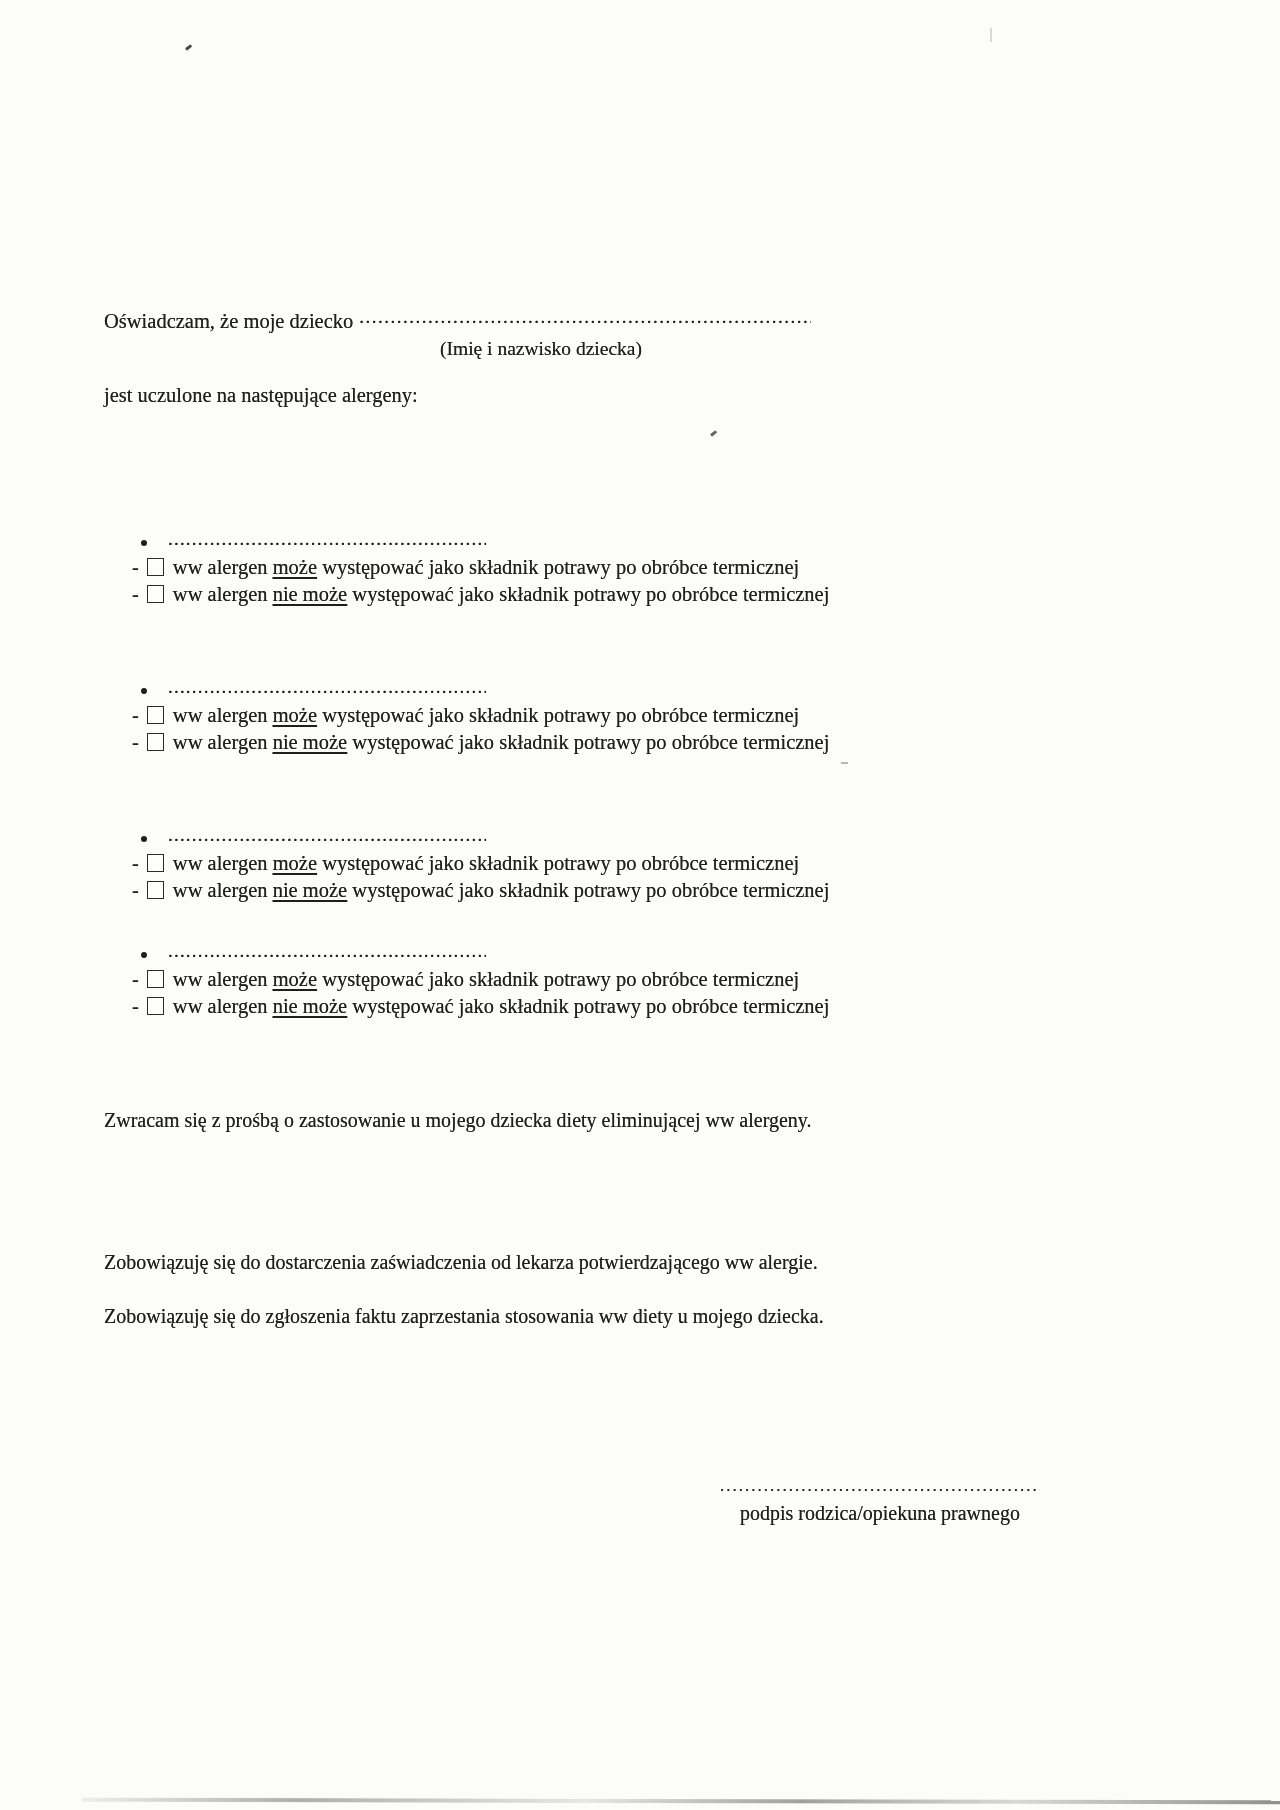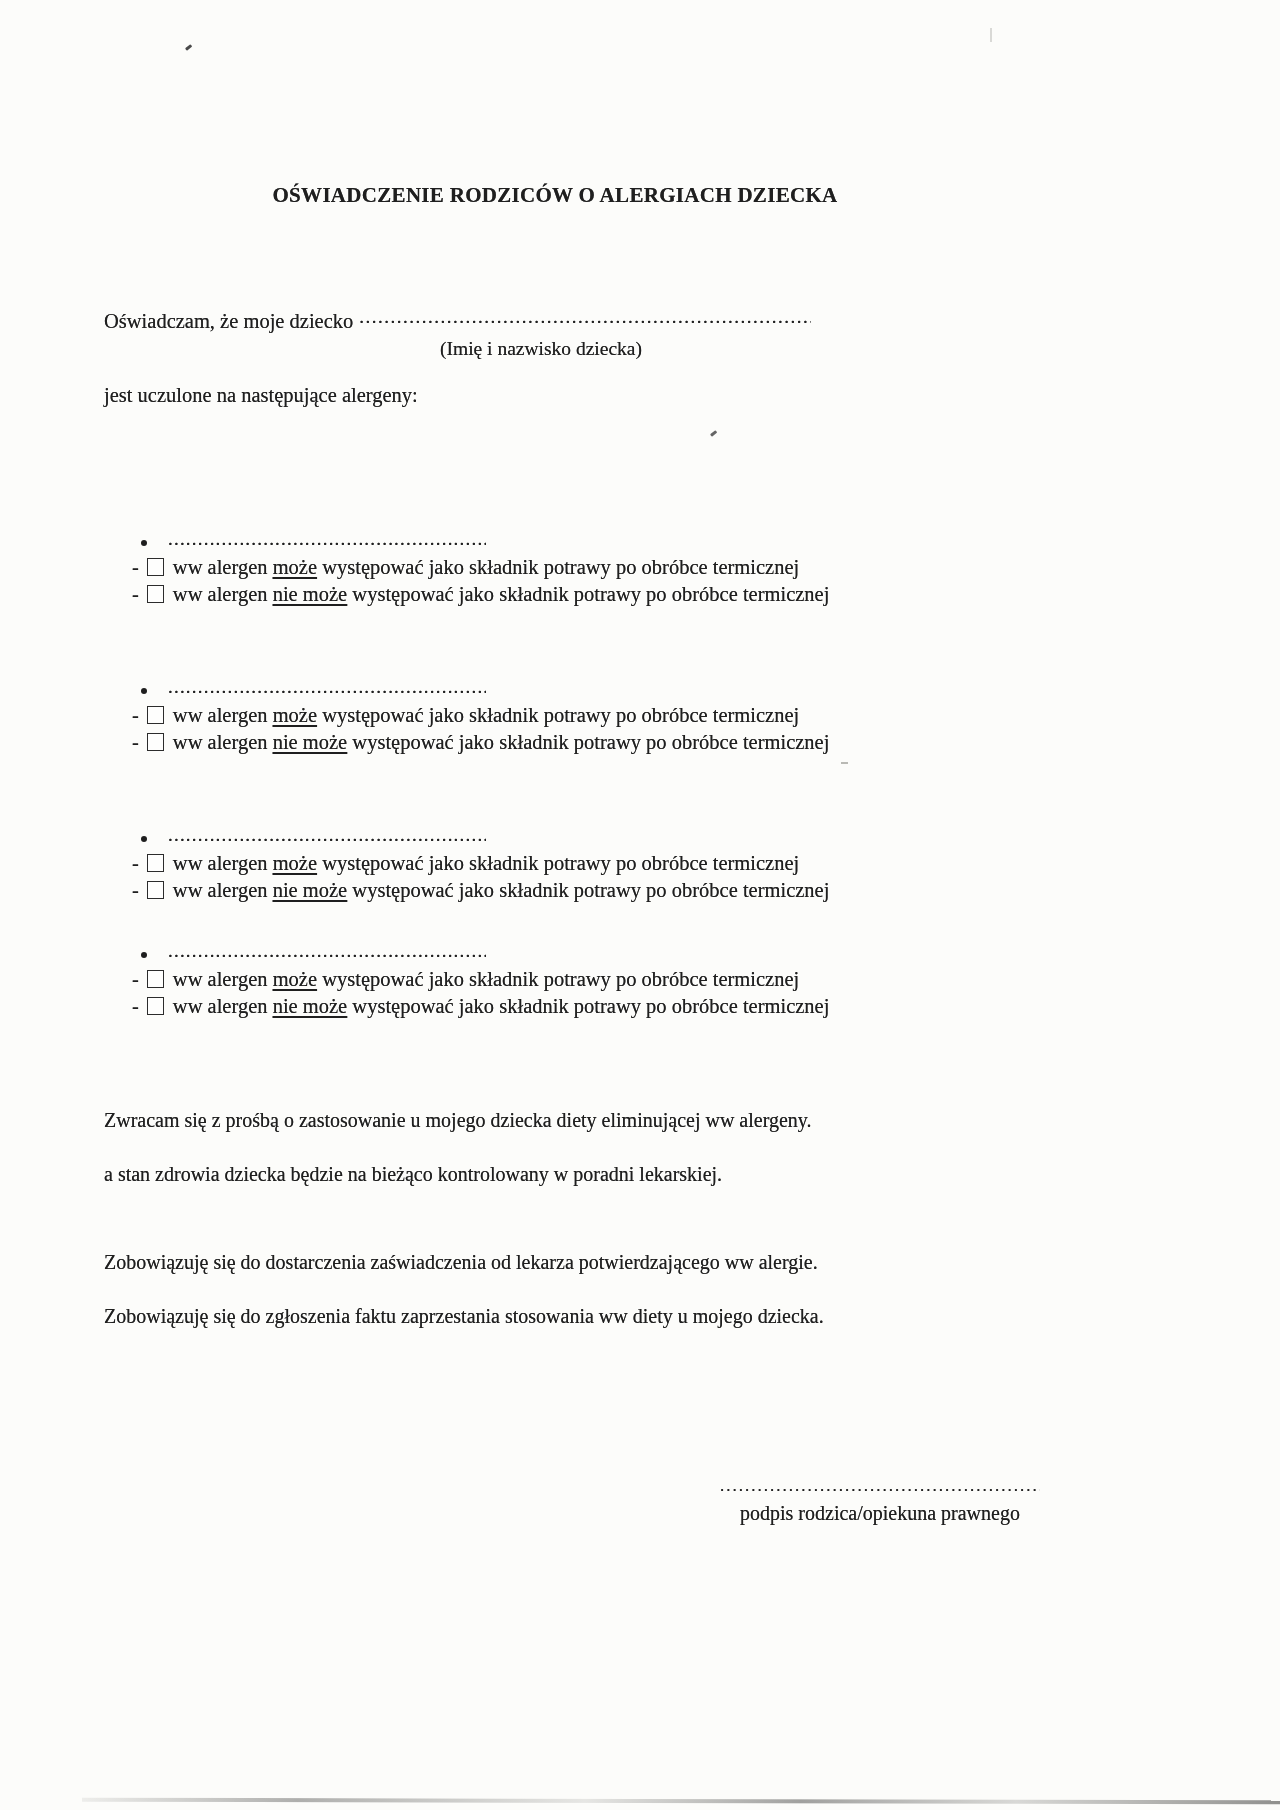--- a/index.html
+++ b/index.html
@@ -72,21 +72,20 @@
       rgba(70,70,68,0.5) 60%,
       rgba(110,110,105,0.25) 78%,
       rgba(55,55,52,0.55) 100%);
     transform:rotate(0.12deg);
   }
 </style>
 </head>
 <body>
 
 <div class="abs title-wrap scan">
-  <div class="title-line">OŚWIADCZENIE RODZICÓW O ALERGIACH DZIECKA</div>
 </div>
 
 <div class="abs decl-row scan">
   <span>Oświadczam, że moje dziecko</span><span class="dots decl-dots">....................................................................................................</span>
 </div>
 <div class="abs name-caption scan">(Imię i nazwisko dziecka)</div>
 <div class="abs intro scan">jest uczulone na następujące alergeny:</div>
 
 <div class="abs block scan" style="top:528px;">
   <div class="brow1">
@@ -136,21 +135,20 @@
     <span>-</span><span class="cb"></span><span>ww alergen</span> <span class="key">może</span> <span>występować jako składnik potrawy po obróbce termicznej</span>
   </div>
   <div class="opt">
     <span>-</span><span class="cb"></span><span>ww alergen</span> <span class="key">nie może</span> <span>występować jako składnik potrawy po obróbce termicznej</span>
   </div>
 </div>
 
 <div class="abs para scan" style="top:1106px;">Zwracam się z prośbą o zastosowanie u mojego dziecka diety eliminującej ww alergeny.</div>
 
 <div class="abs para scan" style="top:1160px;">
-  <div>a stan zdrowia dziecka będzie na bieżąco kontrolowany w poradni lekarskiej.</div>
 </div>
 
 <div class="abs para scan" style="top:1248px;">Zobowiązuję się do dostarczenia zaświadczenia od lekarza potwierdzającego ww alergie.</div>
 
 <div class="abs para scan" style="top:1302px;">Zobowiązuję się do zgłoszenia faktu zaprzestania stosowania ww diety u mojego dziecka.</div>
 
 <div class="abs sig scan">
   <div><span class="dots sig-dots">......................................................................</span></div>
   <div class="sig-caption">podpis rodzica/opiekuna prawnego</div>
 </div>

